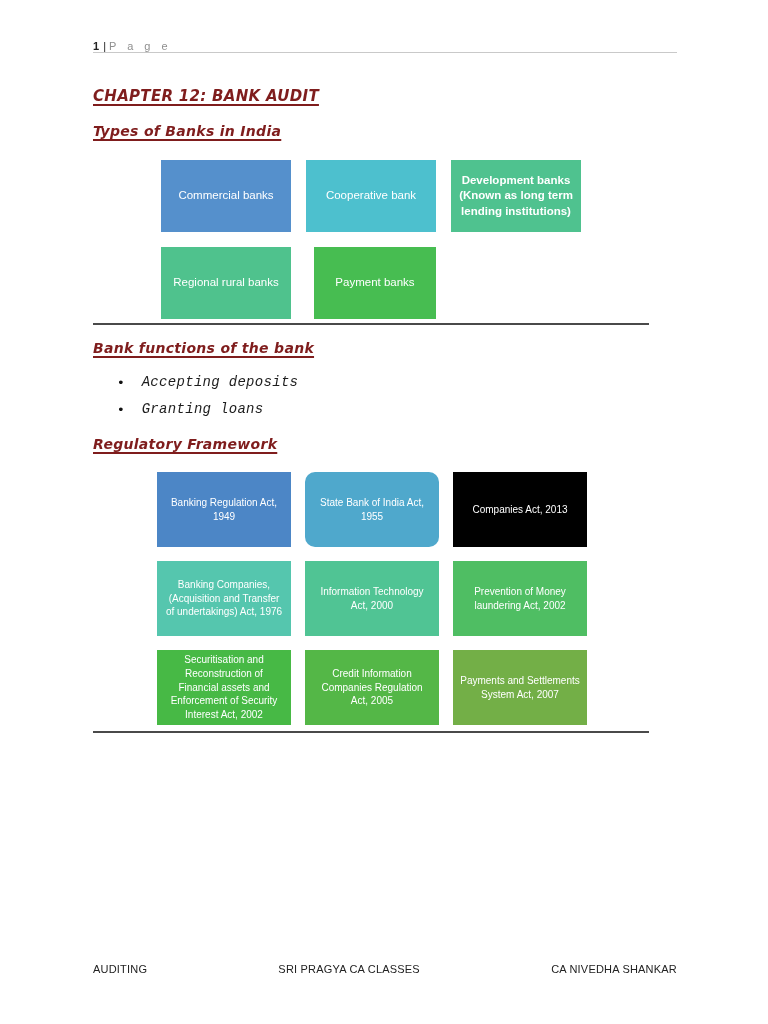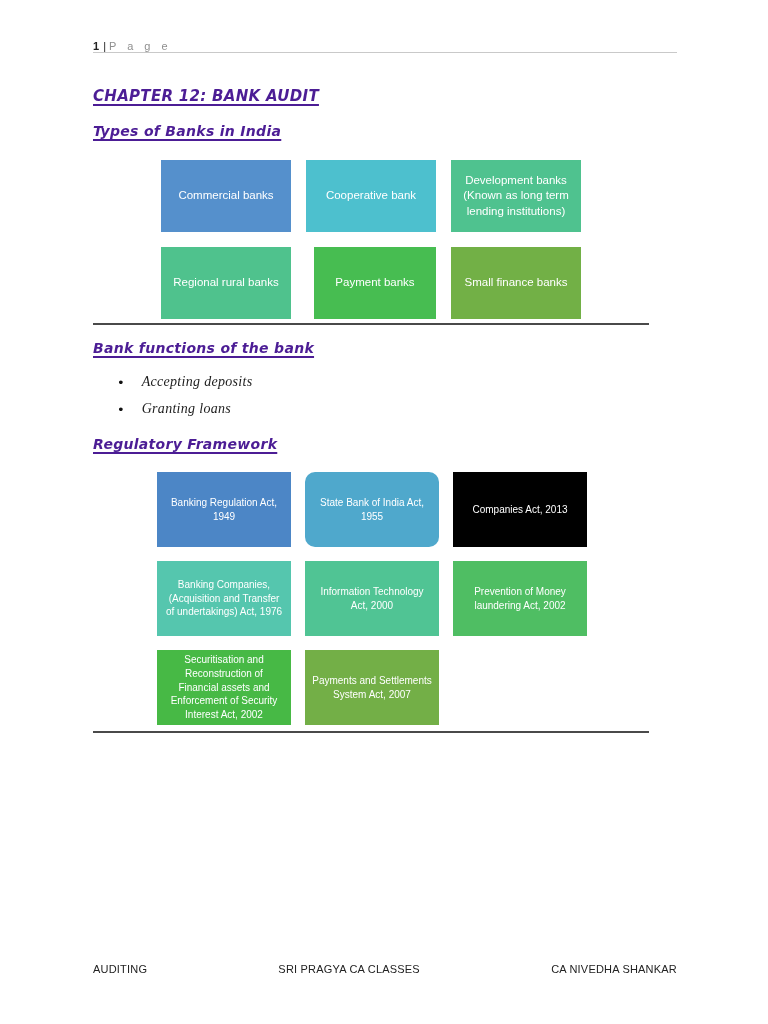--- a/index.html
+++ b/index.html
@@ -22,21 +22,21 @@
   }
   .page-header .num { font-weight: bold; color: #222; letter-spacing: 1px; }
   .page-header .sep { color: #222; margin: 0 3px; }
   .page-header .word { letter-spacing: 4px; color: #8f8f8f; }
 
   
   .hw {
     font-family: "DejaVu Sans", sans-serif;
     font-style: italic;
     font-weight: bold;
-    color: #4c1d95;
+    color: #7f1d1d;
     letter-spacing: 0.3px;
     text-decoration: underline;
     text-decoration-thickness: 1.5px;
     text-underline-offset: 3px;
     white-space: nowrap;
   }
   .h-title      { position: absolute; left: 93px; top: 87px;  font-size: 15px; }
   .h-types      { position: absolute; left: 93px; top: 123px; font-size: 14px; }
   .h-functions  { position: absolute; left: 93px; top: 340px; font-size: 14px; }
   .h-regulatory { position: absolute; left: 93px; top: 436px; font-size: 14px; }
@@ -69,21 +69,21 @@
   .grid-types .cell { font-size: 11.5px; line-height: 1.35; }
   .grid-reg   .cell { font-size: 10px;   line-height: 1.38; }
 
   
   .bullet-row { position: absolute; left: 117px; display: flex; align-items: center; }
   .bullet-row .dot {
     font-size: 13px; color: #111; margin-right: 17px;
     font-family: "DejaVu Sans", sans-serif; font-style: normal;
   }
   .bullet-row .txt {
-    font-family: Liberation Serif, serif;
+    font-family: Liberation Mono, monospace;
     font-style: italic; font-weight: 500;
     font-size: 14px; color: #1d1d1d; letter-spacing: 0.3px;
   }
   .bullet-1 { top: 374px; }
   .bullet-2 { top: 401px; }
 
   
   .divider {
     position: absolute;
     left: 93px;
@@ -113,24 +113,23 @@
   <span class="num">1</span><span class="sep">|</span><span class="word">P a g e</span>
 </div>
 
 <div class="hw h-title">CHAPTER 12: BANK AUDIT</div>
 
 <div class="hw h-types">Types of Banks in India</div>
 
 <div class="grid grid-types">
   <div class="cell" style="background-color: rgb(85, 144, 204);">Commercial banks</div>
   <div class="cell" style="background-color: rgb(77, 192, 206);">Cooperative bank</div>
-  <div class="cell" style="background-color: rgb(79, 194, 143);">Development banks (Known as long term lending institutions)</div>
+  <div class="cell" style="background-color: rgb(79, 194, 143); font-weight: bold;">Development banks (Known as long term lending institutions)</div>
   <div class="cell" style="background-color: rgb(79, 194, 141);">Regional rural banks</div>
   <div class="cell" style="background-color: rgb(71, 189, 81); margin-left: 8px;">Payment banks</div>
-  <div class="cell" style="background-color: rgb(114, 176, 70);">Small finance banks</div>
 </div>
 
 <div class="divider divider-1"></div>
 
 <div class="hw h-functions">Bank functions of the bank</div>
 
 <div class="bullet-row bullet-1">
   <span class="dot">•</span>
   <span class="txt">Accepting deposits</span>
 </div>
@@ -142,20 +141,21 @@
 <div class="hw h-regulatory">Regulatory Framework</div>
 
 <div class="grid grid-reg">
   <div class="cell" style="background-color: rgb(76, 134, 198);">Banking Regulation Act, 1949</div>
   <div class="cell" style="background-color: rgb(79, 168, 204); border-radius: 10px;">State Bank of India Act, 1955</div>
   <div class="cell" style="background-color: #000000;">Companies Act, 2013</div>
   <div class="cell" style="background-color: rgb(85, 198, 174);">Banking Companies, (Acquisition and Transfer of undertakings) Act, 1976</div>
   <div class="cell" style="background-color: rgb(80, 196, 148);">Information Technology Act, 2000</div>
   <div class="cell" style="background-color: rgb(79, 190, 99);">Prevention of Money laundering Act, 2002</div>
   <div class="cell" style="background-color: rgb(71, 185, 69);">Securitisation and Reconstruction of Financial assets and Enforcement of Security Interest Act, 2002</div>
+  <div class="cell" style="background-color: rgb(84, 183, 71);">Credit Information Companies Regulation Act, 2005</div>
   <div class="cell" style="background-color: rgb(115, 175, 71);">Payments and Settlements System Act, 2007</div>
 </div>
 
 <div class="divider divider-2"></div>
 
 <div class="page-footer">
   <span>AUDITING</span>
   <span>SRI PRAGYA CA CLASSES</span>
   <span>CA NIVEDHA SHANKAR</span>
 </div>

